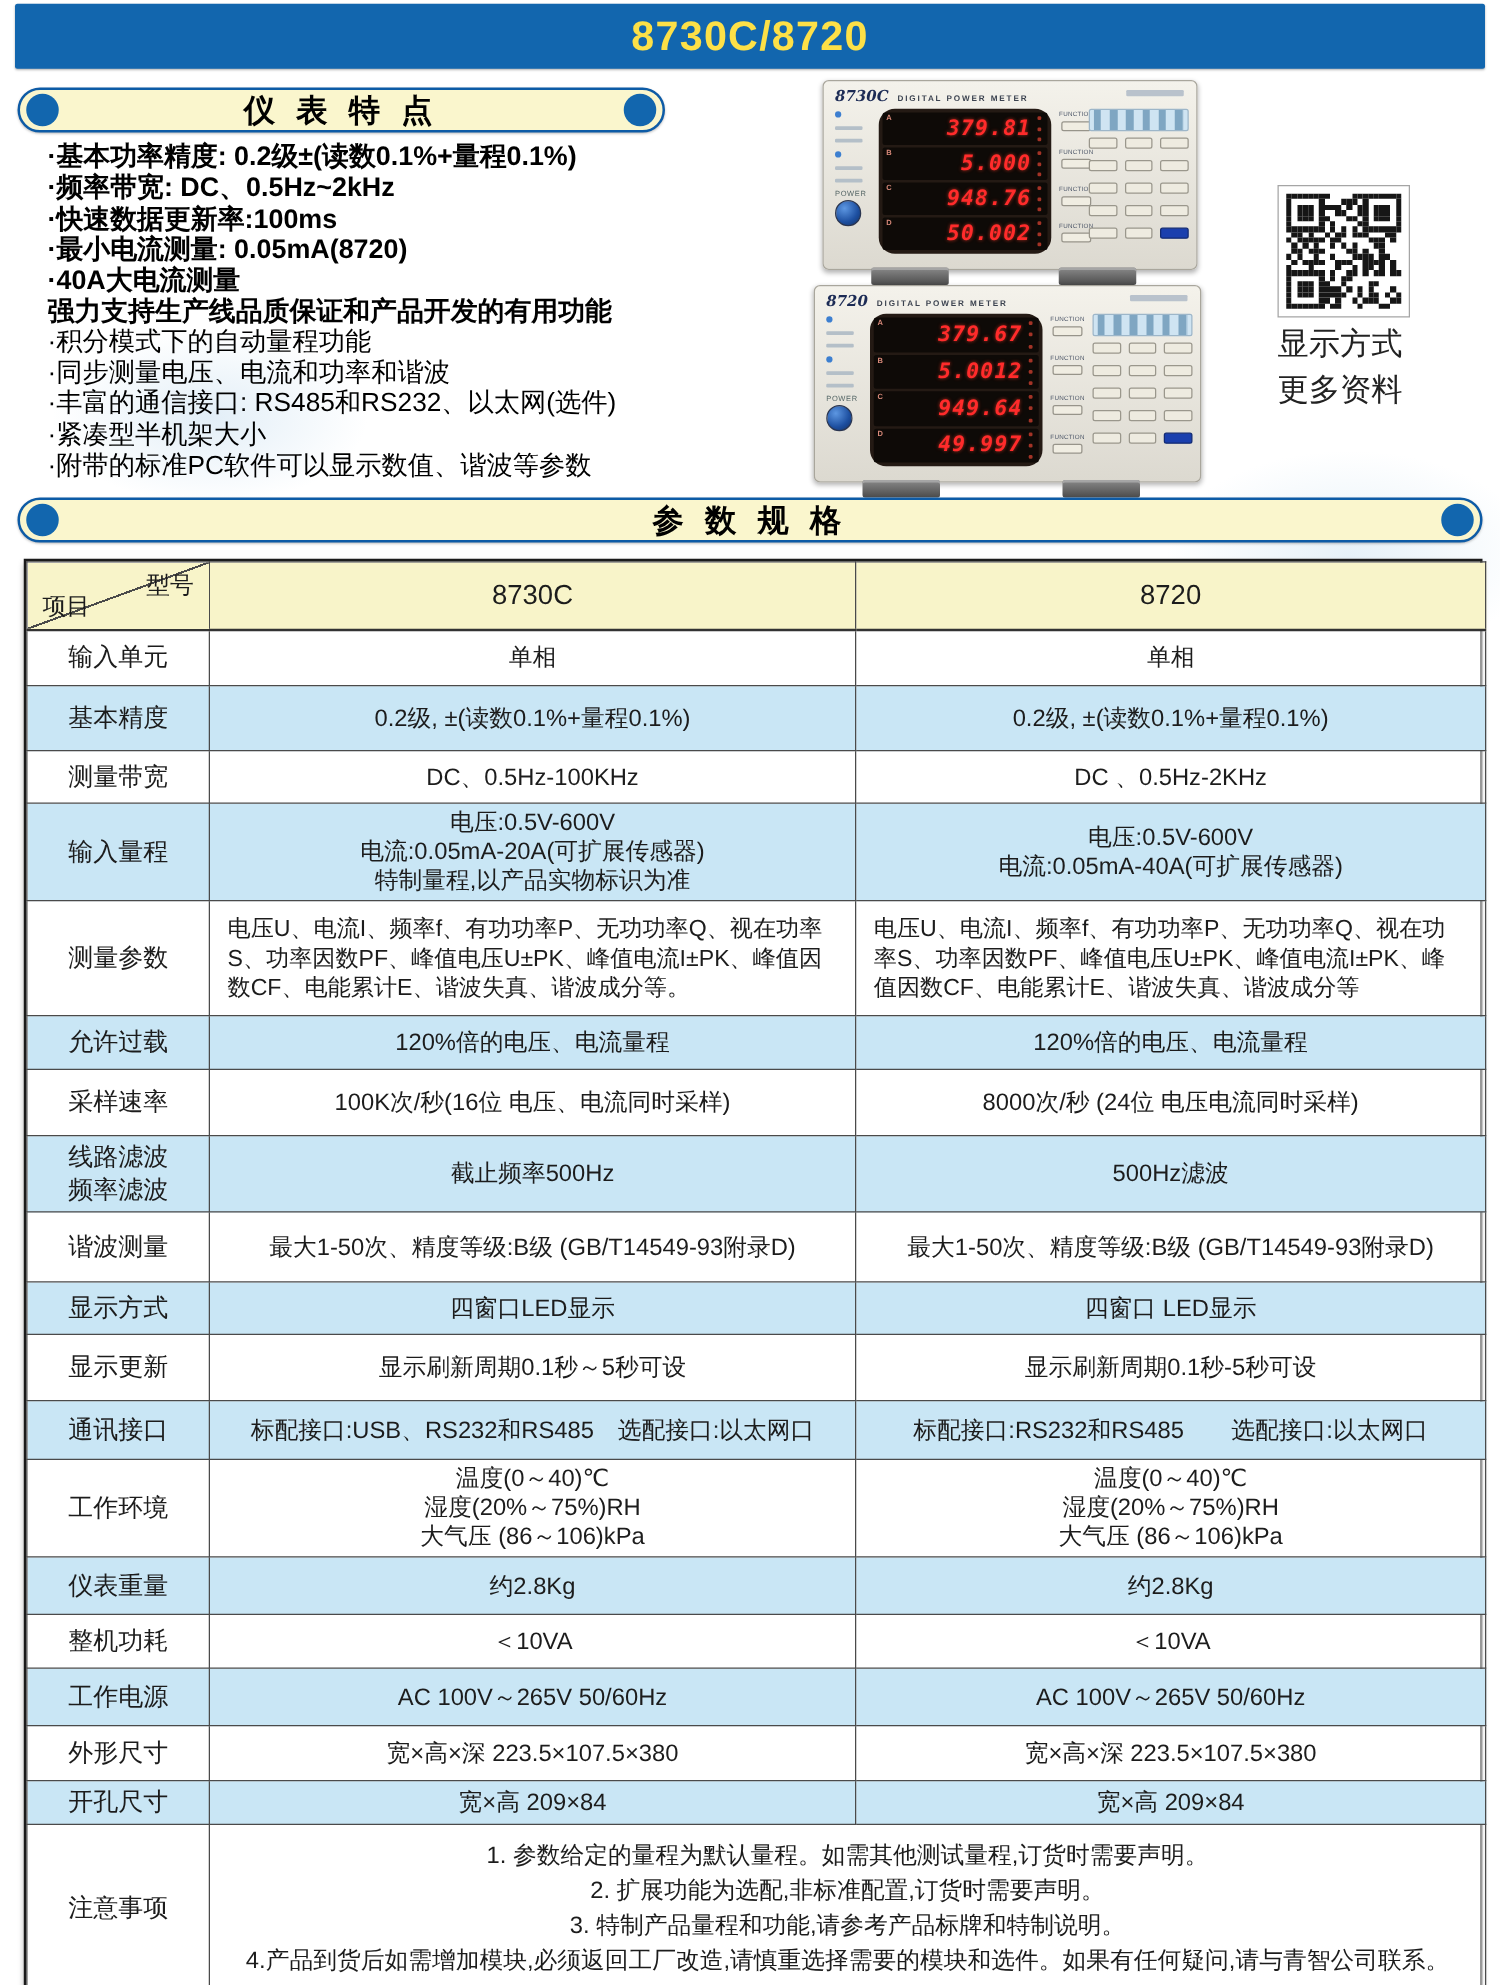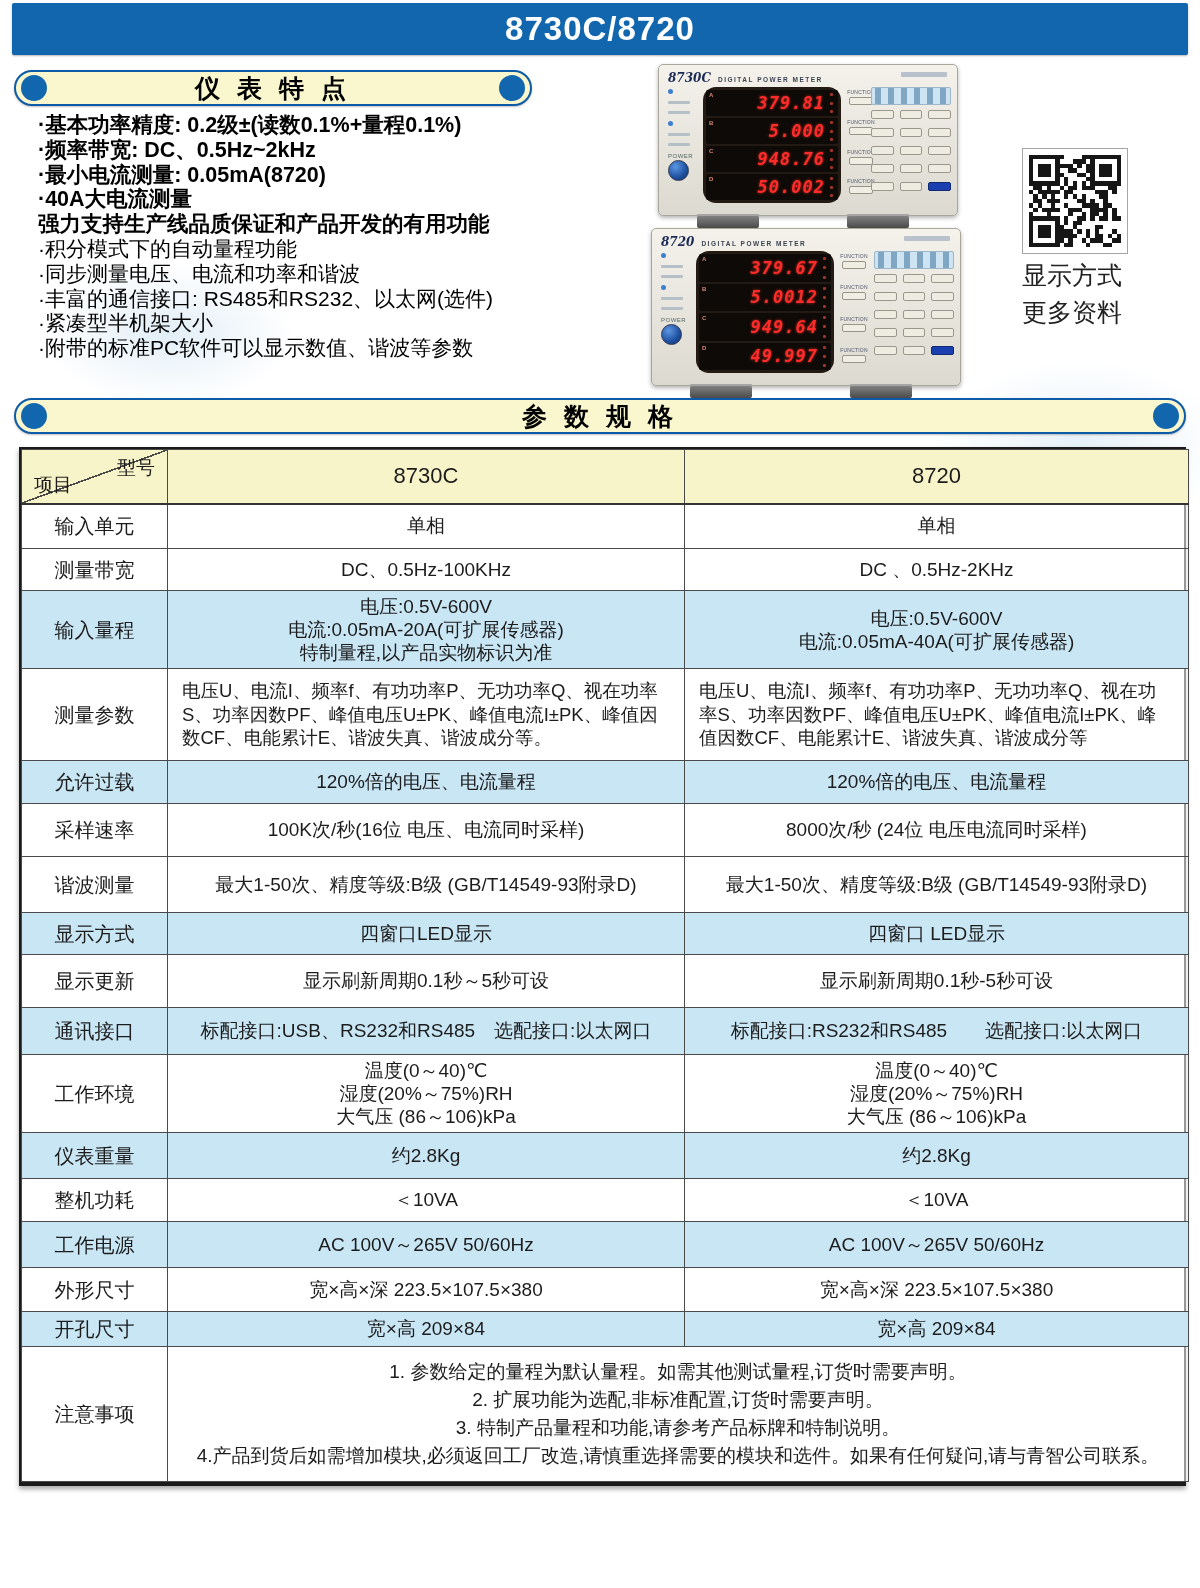--- a/index.html
+++ b/index.html
@@ -21,21 +21,21 @@
       radial-gradient(ellipse 270px 160px at 66% 44%, #e6f1f8 0%, rgba(230,241,248,0) 70%),
       radial-gradient(ellipse 210px 120px at 90% 28%, #e6f1f8 0%, rgba(230,241,248,0) 70%),
       radial-gradient(ellipse 250px 150px at 25% 58%, #eaf3f9 0%, rgba(234,243,249,0) 72%),
       radial-gradient(ellipse 220px 130px at 55% 72%, #ecf4fa 0%, rgba(236,244,250,0) 72%);
   }
   .top-bar{
     position:absolute;left:12px;top:3px;width:1176px;height:52px;border-radius:2px;
     background:var(--header-blue);display:flex;align-items:center;justify-content:center;
     box-shadow:0 1px 2px rgba(0,0,0,.3);
   }
-  .top-bar .title{color:#ffffff;font-size:33px;font-weight:600;letter-spacing:1px}
+  .top-bar .title{color:#fde047;font-size:33px;font-weight:600;letter-spacing:1px}
 
   .banner{
     position:absolute;height:36px;background:var(--banner-cream);
     border:2px solid var(--banner-border);border-radius:18px;
     display:flex;align-items:center;justify-content:center;
     box-shadow:0 1px 2px rgba(0,0,0,.25);
   }
   .banner::before,.banner::after{
     content:"";position:absolute;top:3px;width:26px;height:26px;border-radius:50%;
     background:var(--header-blue);
@@ -129,20 +129,21 @@
   <span class="title">8730C/8720</span>
 </header>
 
 <div class="banner features-banner">
   <span class="banner-text">仪 表 特 点</span>
 </div>
 
 <div class="feature-list">
   <div class="feature-line b">·基本功率精度: 0.2级±(读数0.1%+量程0.1%)</div>
   <div class="feature-line b">·频率带宽: DC、0.5Hz~2kHz</div>
+  <div class="feature-line b">·快速数据更新率:100ms</div>
   <div class="feature-line b">·最小电流测量: 0.05mA(8720)</div>
   <div class="feature-line b">·40A大电流测量</div>
   <div class="feature-line b">强力支持生产线品质保证和产品开发的有用功能</div>
   <div class="feature-line">·积分模式下的自动量程功能</div>
   <div class="feature-line">·同步测量电压、电流和功率和谐波</div>
   <div class="feature-line">·丰富的通信接口: RS485和RS232、以太网(选件)</div>
   <div class="feature-line">·紧凑型半机架大小</div>
   <div class="feature-line">·附带的标准PC软件可以显示数值、谐波等参数</div>
 </div>
 
@@ -809,20 +810,25 @@
         <th>8730C</th>
         <th>8720</th>
       </tr>
     </thead>
     <tbody>
       <tr style="height:45px">
           <td class="lbl">输入单元</td>
           <td>单相</td>
           <td>单相</td>
         </tr>
+      <tr class="blue" style="height:52px">
+          <td class="lbl">基本精度</td>
+          <td>0.2级, ±(读数0.1%+量程0.1%)</td>
+          <td>0.2级, ±(读数0.1%+量程0.1%)</td>
+        </tr>
       <tr style="height:42px">
           <td class="lbl">测量带宽</td>
           <td>DC、0.5Hz-100KHz</td>
           <td>DC 、0.5Hz-2KHz</td>
         </tr>
       <tr class="blue" style="height:68px">
           <td class="lbl">输入量程</td>
           <td class="pre">电压:0.5V-600V
 电流:0.05mA-20A(可扩展传感器)
 特制量程,以产品实物标识为准</td>
@@ -836,20 +842,26 @@
         </tr>
       <tr class="blue" style="height:43px">
           <td class="lbl">允许过载</td>
           <td>120%倍的电压、电流量程</td>
           <td>120%倍的电压、电流量程</td>
         </tr>
       <tr style="height:53px">
           <td class="lbl">采样速率</td>
           <td>100K次/秒(16位 电压、电流同时采样)</td>
           <td>8000次/秒 (24位 电压电流同时采样)</td>
+        </tr>
+      <tr class="blue" style="height:57px">
+          <td class="lbl">线路滤波
+频率滤波</td>
+          <td>截止频率500Hz</td>
+          <td>500Hz滤波</td>
         </tr>
       <tr style="height:56px">
           <td class="lbl">谐波测量</td>
           <td>最大1-50次、精度等级:B级 (GB/T14549-93附录D)</td>
           <td>最大1-50次、精度等级:B级 (GB/T14549-93附录D)</td>
         </tr>
       <tr class="blue" style="height:42px">
           <td class="lbl">显示方式</td>
           <td>四窗口LED显示</td>
           <td>四窗口 LED显示</td>

